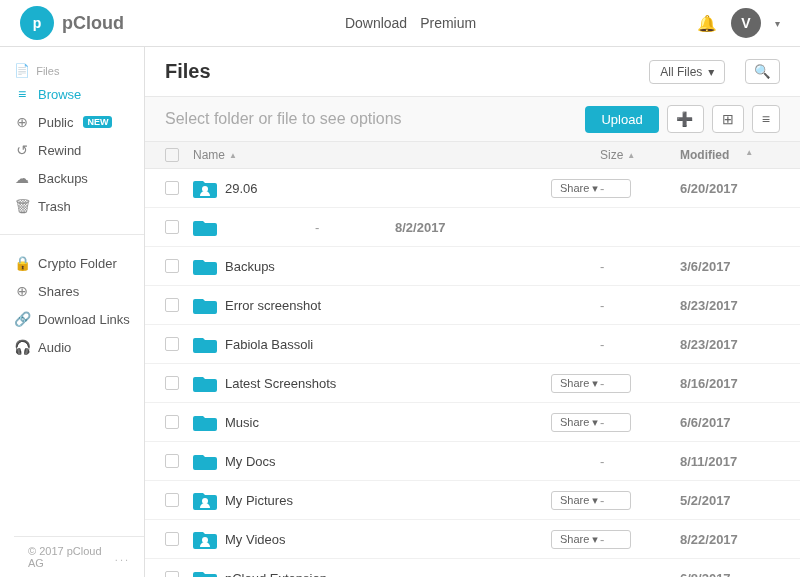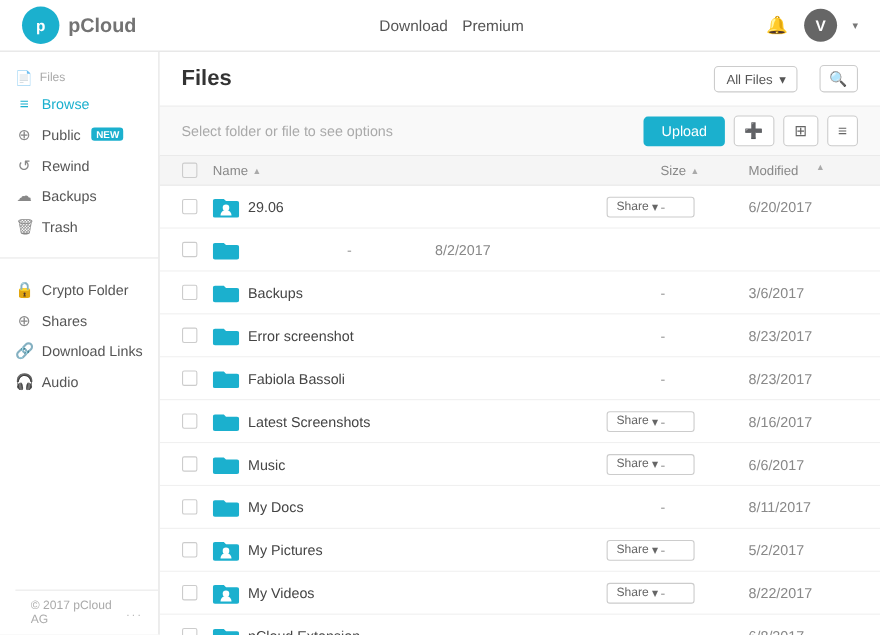--- a/index.html
+++ b/index.html
@@ -79,21 +79,21 @@
     .search-btn {
       background: none; border: 1px solid #ccc; border-radius: 4px;
       padding: 4px 8px; cursor: pointer; color: #777;
     }
 
     
     .toolbar {
       display: flex; align-items: center; justify-content: space-between;
       padding: 8px 20px; background: #f9f9f9; border-bottom: 1px solid #e8e8e8; flex-shrink: 0;
     }
-    .toolbar-left { font-size: 13px; color: #aaa; text-align: center; }
+    .toolbar-left { font-size: 16px; color: #aaa; text-align: center; }
     .toolbar-right { display: flex; align-items: center; gap: 8px; }
     .btn-upload {
       background: #1bb0ce; color: #fff; border: none; border-radius: 4px;
       padding: 6px 16px; font-size: 13px; cursor: pointer; font-weight: 500; margin-left: 16px;
     }
     .btn-icon {
       background: #fff; border: 1px solid #ccc; border-radius: 4px;
       padding: 5px 9px; cursor: pointer; color: #666; font-size: 14px;
     }
 
@@ -101,21 +101,21 @@
     .file-list { flex: 1; overflow-y: auto; background: #fff; }
     .file-list-header {
       display: flex; align-items: center;
       padding: 6px 20px; background: #f5f5f5; border-bottom: 1px solid #e8e8e8;
       font-size: 12px; color: #888; font-weight: 500;
     }
     .col-check { width: 28px; }
     .col-name { flex: 1; display: flex; align-items: center; gap: 4px; }
     .col-share { width: 90px; }
     .col-size { width: 80px; text-align: right; display: flex; align-items: center; gap: 4px; }
-    .col-modified { width: 100px; text-align: right; display: flex; gap: 16px; }
+    .col-modified { width: 100px; text-align: right; display: flex; gap: 16px; font-weight: bold; }
     .sort-icon { font-size: 8px; color: #aaa; }
 
     .file-row {
       display: flex; align-items: center;
       padding: 7px 20px; border-bottom: 1px solid #f0f0f0;
       font-size: 13px; color: #444; cursor: pointer;
     }
     .file-icon { width: 24px; height: 24px; display: flex; align-items: center; justify-content: center; margin-right: 8px; }
     .file-name { flex: 1; }
     .share-btn {

